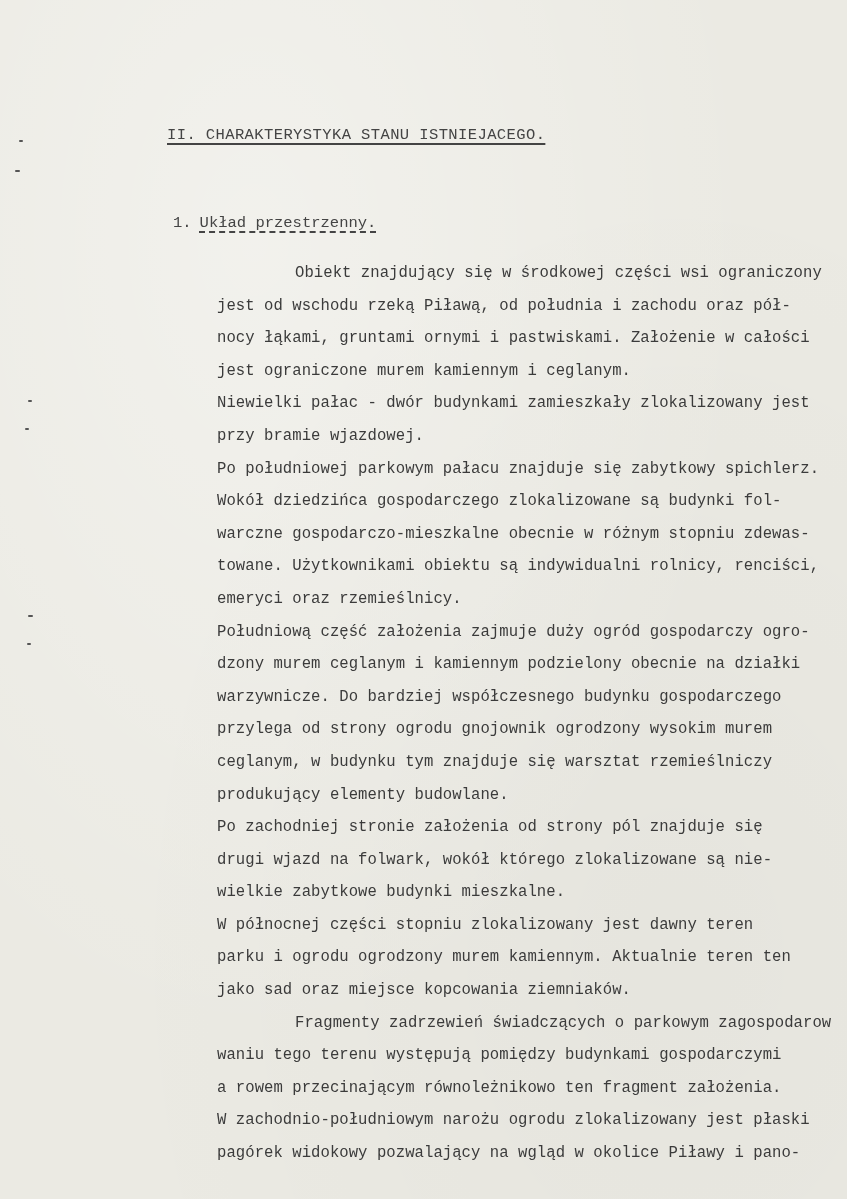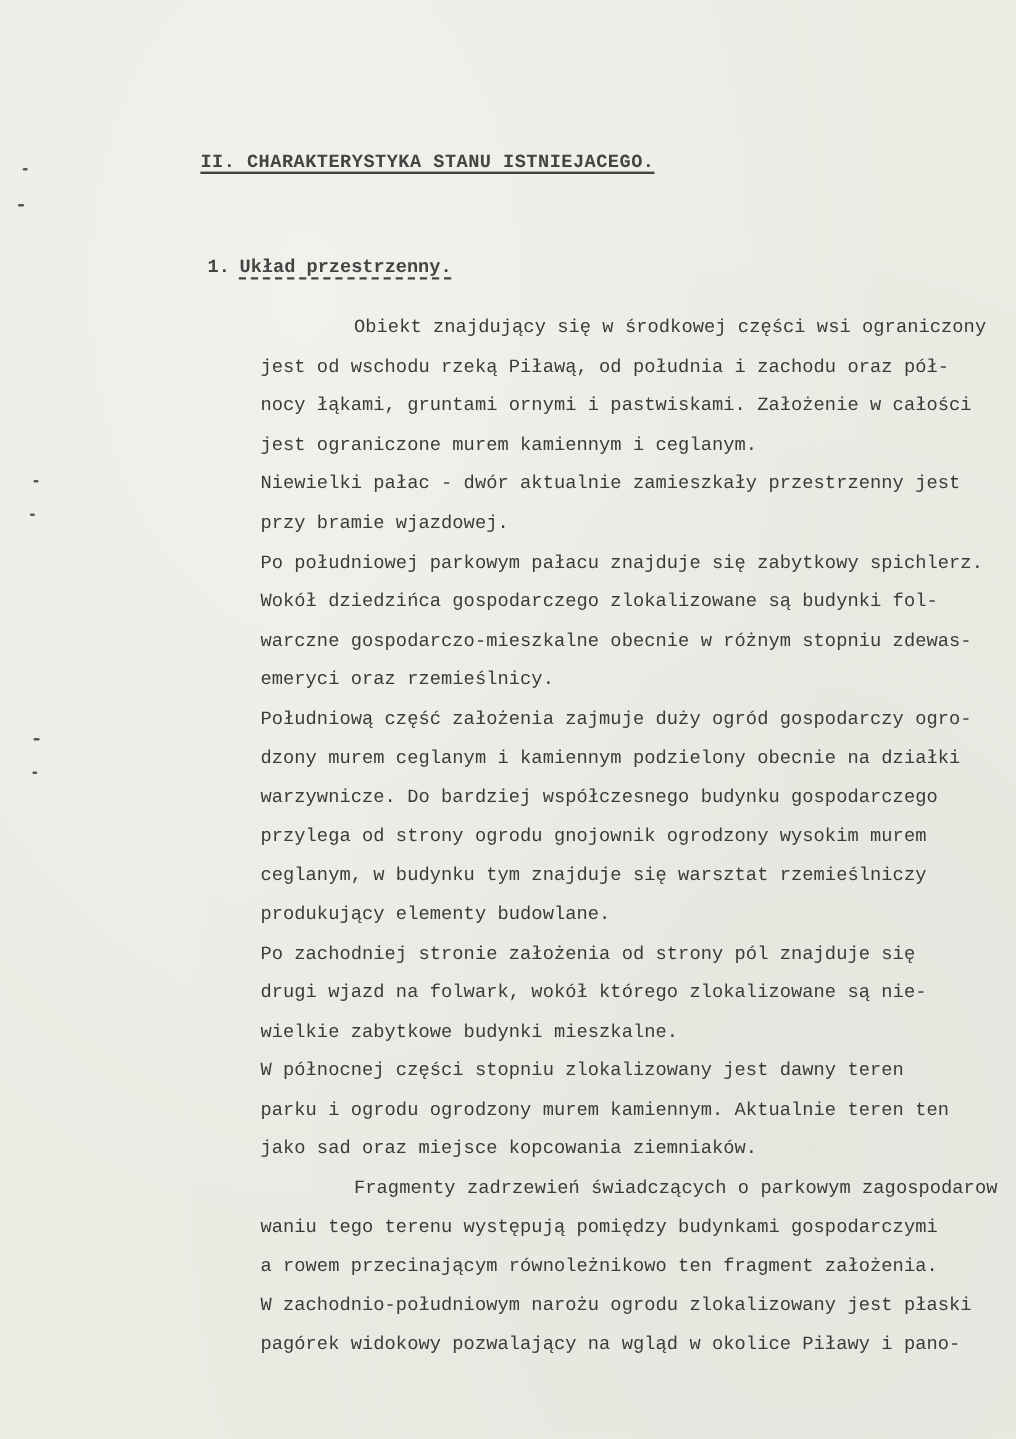--- a/index.html
+++ b/index.html
@@ -27,34 +27,34 @@
       position: absolute;
       height: 2px;
       background: #555;
       border-radius: 1px;
     }
     .title {
       position: absolute;
       left: 167px;
       top: 126px;
       font-size: 15.5px;
-      font-weight: bold;
+      font-weight: normal;
       letter-spacing: 0.4px;
       color: #444;
       text-decoration: underline;
       text-decoration-thickness: 2px;
       text-underline-offset: 4px;
       white-space: nowrap;
     }
     .section-heading {
       position: absolute;
       left: 173px;
       top: 214px;
       font-size: 15.5px;
-      font-weight: bold;
+      font-weight: normal;
       color: #444;
       white-space: nowrap;
     }
     .section-heading .num {
       margin-right: 8px;
     }
     .section-heading .text {
       text-decoration: underline;
       text-decoration-style: dashed;
       text-decoration-thickness: 2px;
@@ -95,25 +95,26 @@
 
   <div class="section-heading">
     <span class="num">1.</span><span class="text">Układ przestrzenny.</span>
   </div>
 
   <div class="body-text">
     <div class="line indent">Obiekt znajdujący się w środkowej części wsi ograniczony</div>
     <div class="line">jest od wschodu rzeką Piławą, od południa i zachodu oraz pół-</div>
     <div class="line">nocy łąkami, gruntami ornymi i pastwiskami. Założenie w całości</div>
     <div class="line">jest ograniczone murem kamiennym i ceglanym.</div>
-    <div class="line">Niewielki pałac - dwór aktualnie zamieszkały przestrzenny jest</div>
+    <div class="line">Niewielki pałac - dwór budynkami zamieszkały zlokalizowany jest</div>
     <div class="line">przy bramie wjazdowej.</div>
     <div class="line">Po południowej parkowym pałacu znajduje się zabytkowy spichlerz.</div>
     <div class="line">Wokół dziedzińca gospodarczego zlokalizowane są budynki fol-</div>
     <div class="line">warczne gospodarczo-mieszkalne obecnie w różnym stopniu zdewas-</div>
+    <div class="line">towane. Użytkownikami obiektu są indywidualni rolnicy, renciści,</div>
     <div class="line">emeryci oraz rzemieślnicy.</div>
     <div class="line">Południową część założenia zajmuje duży ogród gospodarczy ogro-</div>
     <div class="line">dzony murem ceglanym i kamiennym podzielony obecnie na działki</div>
     <div class="line">warzywnicze. Do bardziej współczesnego budynku gospodarczego</div>
     <div class="line">przylega od strony ogrodu gnojownik ogrodzony wysokim murem</div>
     <div class="line">ceglanym, w budynku tym znajduje się warsztat rzemieślniczy</div>
     <div class="line">produkujący elementy budowlane.</div>
     <div class="line">Po zachodniej stronie założenia od strony pól znajduje się</div>
     <div class="line">drugi wjazd na folwark, wokół którego zlokalizowane są nie-</div>
     <div class="line">wielkie zabytkowe budynki mieszkalne.</div>

